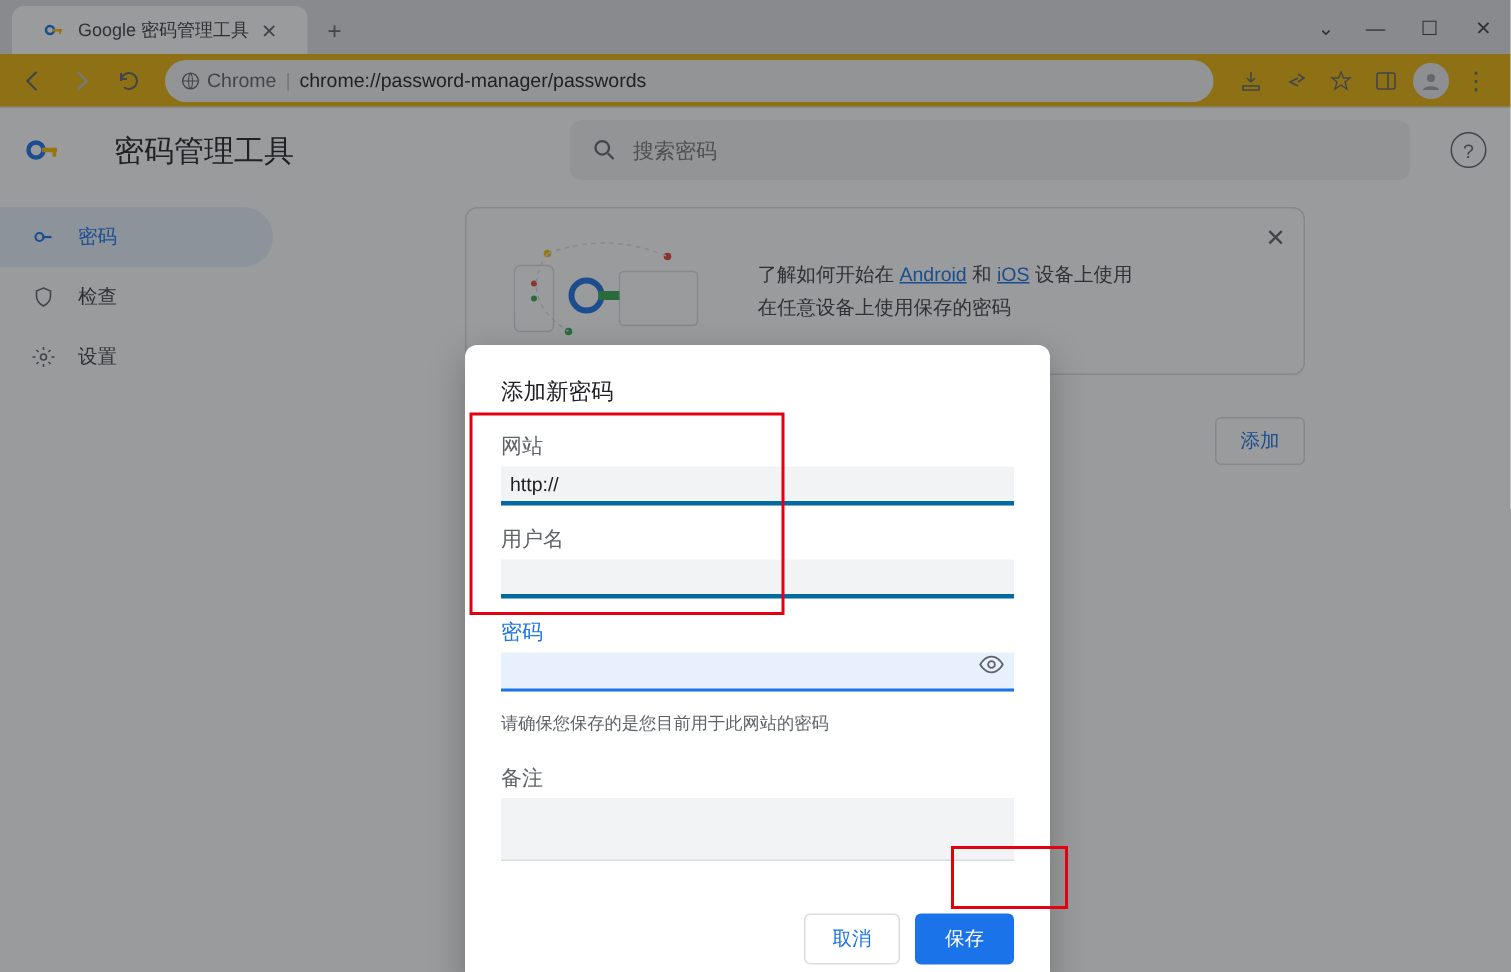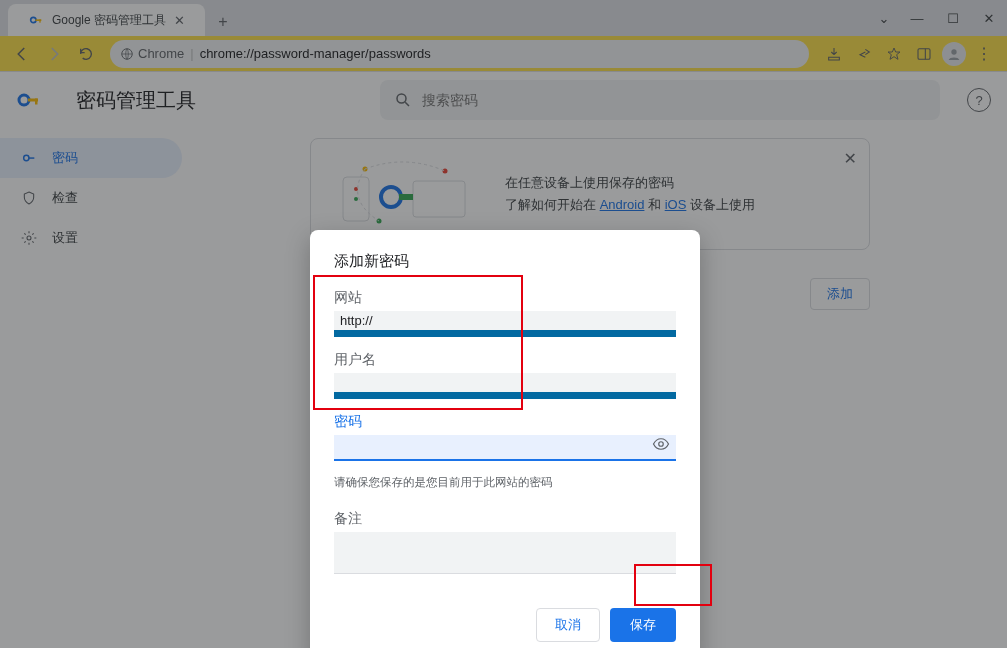--- a/index.html
+++ b/index.html
@@ -10,21 +10,21 @@
   .tab { background: #fff; height: 32px; margin-left: 8px; border-radius: 8px 8px 0 0; display: flex; align-items: center; padding: 0 20px; gap: 8px; font-size: 12px; color: #3c4043; min-width: 180px; }
   .tab .favicon { width: 16px; height: 16px; display: flex; align-items: center; }
   .tab .favicon svg { width: 16px; height: 16px; }
   .tab .close { margin-left: auto; font-size: 13px; color: #5f6368; cursor: pointer; }
   .newtab { width: 28px; height: 28px; display: flex; align-items: center; justify-content: center; font-size: 16px; color: #5f6368; margin-left: 4px; cursor: pointer; }
   .wincontrols { margin-left: auto; display: flex; align-items: center; height: 36px; }
   .wincontrols .btn { width: 36px; height: 30px; display: flex; align-items: center; justify-content: center; color: #3c4043; font-size: 13px; cursor: pointer; }
   .wincontrols .chev { width: 30px; }
 
   
-  .urlrow { height: 36px; background: #fde047; border-bottom: 1px solid #e0e0e0; display: flex; align-items: center; padding: 0 8px; gap: 4px; }
+  .urlrow { height: 36px; background: #eab308; border-bottom: 1px solid #e0e0e0; display: flex; align-items: center; padding: 0 8px; gap: 4px; }
   .navbtn { width: 28px; height: 28px; display: flex; align-items: center; justify-content: center; color: #5f6368; cursor: pointer; border-radius: 50%; }
   .navbtn.disabled { color: #bdc1c6; }
   .omnibox { flex: 1; height: 28px; background: #f1f3f4; border-radius: 14px; display: flex; align-items: center; padding: 0 10px; margin: 0 6px; font-size: 13px; color: #5f6368; gap: 6px; }
   .omnibox .secure { display: flex; align-items: center; gap: 4px; }
   .omnibox .pipe { color: #c0c0c0; }
   .omnibox .url { color: #202124; }
   .right-icons { display: flex; align-items: center; gap: 0; }
   .right-icons .ic { width: 30px; height: 28px; display: flex; align-items: center; justify-content: center; color: #5f6368; cursor: pointer; }
   .right-icons .avatar { width: 24px; height: 24px; border-radius: 50%; background: #e8eaed; display: flex; align-items: center; justify-content: center; }
 
@@ -57,21 +57,21 @@
 
   
   .overlay { position: absolute; inset: 0; background: rgba(32,33,36,0.45); display: flex; align-items: flex-start; justify-content: center; }
 
   
   .dialog { position: absolute; top: 230px; left: 310px; width: 390px; background: #fff; border-radius: 8px; box-shadow: 0 8px 24px rgba(0,0,0,0.25); padding: 22px 24px 20px; }
   .dialog .dlg-title { font-size: 15px; color: #202124; margin-bottom: 18px; }
   .fld { margin-bottom: 14px; position: relative; }
   .fld .lbl { font-size: 14px; color: #5f6368; margin-bottom: 4px; display: block; }
   .fld .lbl.focus { color: #1a73e8; }
-  .fld .inp { width: 100%; height: 26px; background: #f1f3f4; border: none; border-bottom: 7px solid #0369a1; padding: 2px 6px; font-size: 13px; color: #202124; outline: none; }
+  .fld .inp { width: 100%; height: 26px; background: #f1f3f4; border: none; border-bottom: 3px solid #0369a1; padding: 2px 6px; font-size: 13px; color: #202124; outline: none; }
   .fld .inp.focus { background: #e8f0fe; border-bottom: 2px solid #1a73e8; }
   .fld .eye { position: absolute; right: 6px; bottom: 4px; color: #5f6368; cursor: pointer; }
   .hint { font-size: 11.5px; color: #5f6368; margin-top: 2px; margin-bottom: 20px; }
   .fld .ta { width: 100%; height: 42px; background: #f1f3f4; border: none; border-bottom: 1px solid #dadce0; resize: none; outline: none; padding: 4px 6px; font-size: 13px; }
   .dlg-actions { display: flex; justify-content: flex-end; gap: 10px; margin-top: 30px; }
   .btn-outline { border: 1px solid #dadce0; background: #fff; color: #1a73e8; padding: 7px 18px; border-radius: 4px; font-size: 13px; cursor: pointer; }
   .btn-primary { border: none; background: #1a73e8; color: #fff; padding: 7px 20px; border-radius: 4px; font-size: 13px; cursor: pointer; }
 
   
   .redbox { position: absolute; border: 2px solid #e3000f; pointer-events: none; }
@@ -228,24 +228,24 @@
           <circle cx="56" cy="38" r="10" fill="none" stroke="#1a73e8" stroke-width="4"></circle>
           <rect x="64" y="35" width="14" height="6" fill="#34a853"></rect>
           <circle cx="30" cy="10" r="2.5" fill="#fbbc04"></circle>
           <circle cx="110" cy="12" r="2.5" fill="#ea4335"></circle>
           <circle cx="44" cy="62" r="2.5" fill="#34a853"></circle>
           <path d="M30 10 Q70 -5 110 12" fill="none" stroke="#dadce0" stroke-dasharray="3 3"></path>
           <path d="M30 10 Q10 40 44 62" fill="none" stroke="#dadce0" stroke-dasharray="3 3"></path>
         </svg>
       </div>
       <div class="txt">
-        <div>在任意设备上使用保存的密码</div>
         <div>
           <span>了解如何开始在 </span><a href="#">Android</a><span> 和 </span><a href="#">iOS</a><span> 设备上使用</span>
         </div>
+        <div>在任意设备上使用保存的密码</div>
       </div>
       <div class="close">✕</div>
     </div>
 
     <div class="listhdr">
       <span>密</span>
       <button class="addbtn">添加</button>
     </div>
     <div class="importline">
       <a href="#">个 CSV 文件。</a>

